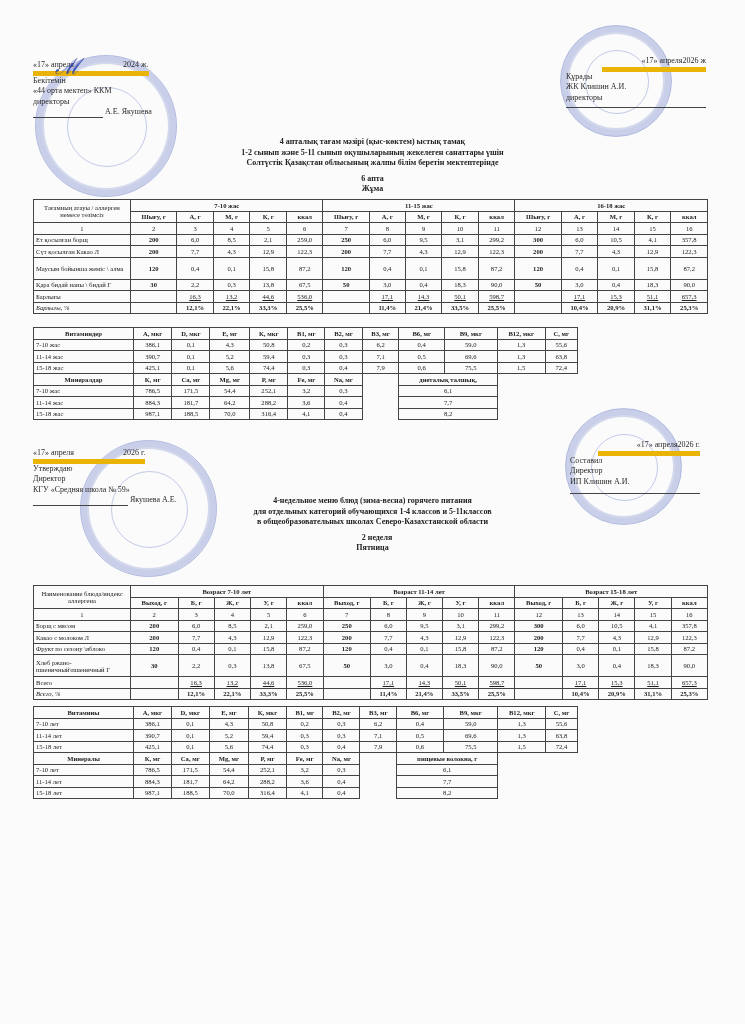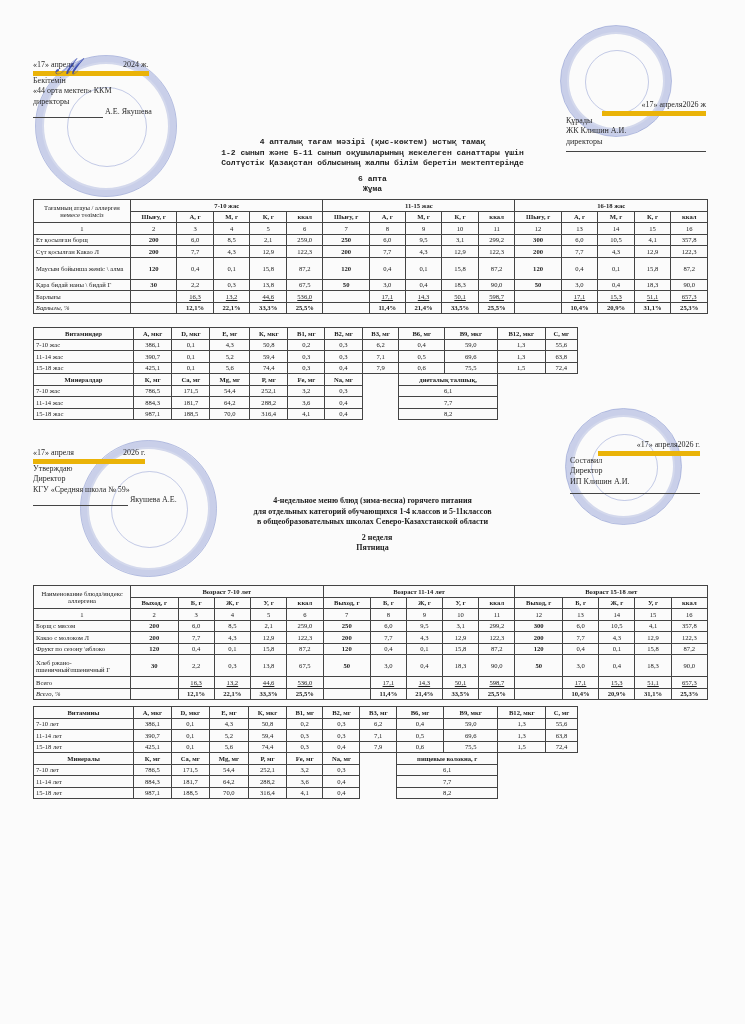--- a/index.html
+++ b/index.html
@@ -36,30 +36,30 @@
     <span class="date" style="width:90px;"><span>«17»</span> <span>апреля</span></span><span class="date">2024 ж.</span>
   </div>
   <div>Бекітемін</div>
   <div>«44 орта мектеп» ККМ</div>
   <div>директоры</div>
   <div><span class="sigline"></span> <span>А.Е. Якушева</span></div>
 </div>
 <div class="sig" style="left:55px;top:50px;font-size:22px;">ℳ</div>
 
 <div class="abs hdr" style="left:566px;top:56px;width:140px;">
-  <div style="text-align:right;margin-top:44px;">
+  <div style="text-align:right;">
     <span class="date" style="width:80px;"><span>«17»</span> <span>апреля</span></span><span class="date">2026 ж</span>
   </div>
   <div>Құрады</div>
   <div>ЖК Клишин А.И.</div>
   <div>директоры</div>
   <div style="border-bottom:1px solid #444;width:140px;height:4px;"></div>
 </div>
 
-<div class="title" style="top:137px;font-family:Liberation Mono, monospace;">
+<div class="title" style="top:137px;">
   <div>4 апталық тағам мәзірі (қыс-көктем) ыстық тамақ</div>
   <div>1-2 сынып және 5-11 сынып оқушыларының жекелеген санаттары үшін</div>
   <div>Солтүстік Қазақстан облысының жалпы білім беретін мектептерінде</div>
   <div style="margin-top:5px;">6 апта</div>
   <div>Жұма</div>
 </div>
 
 <table class="main" style="left:33px;top:199px;width:675px;">
   <tbody>
       <tr>

